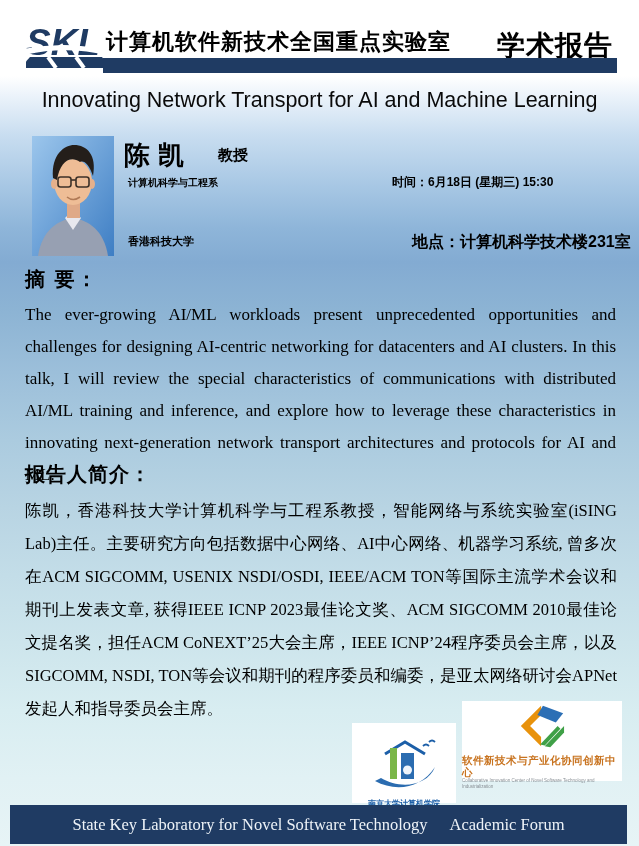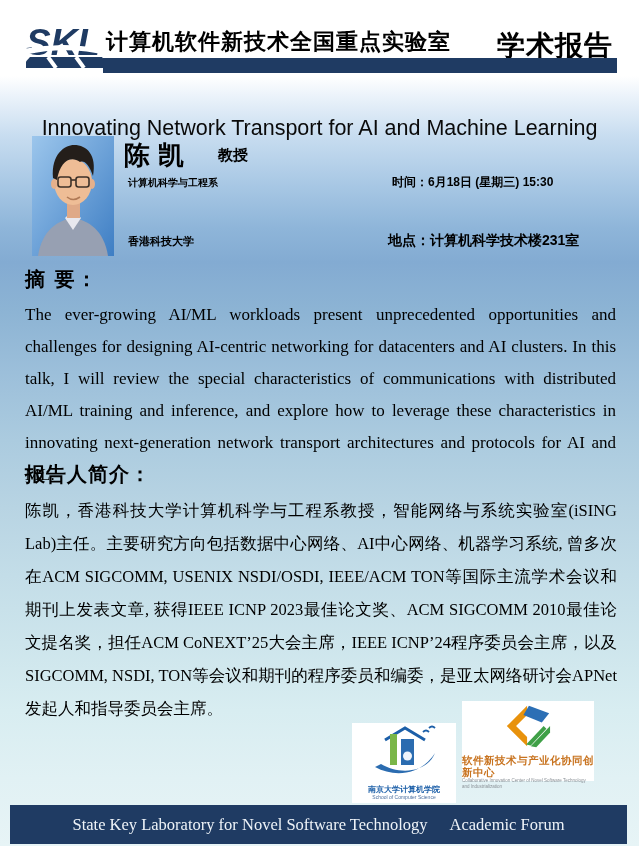--- a/index.html
+++ b/index.html
@@ -14,47 +14,47 @@
       #cde5ec 76%, #d8edf1 84%, #e1f1f4 92%, #e7f4f6 100%);
   }
   .abs { position:absolute; }
 
   
   .lab-name { left:106px; top:27px; font-size:22px; font-weight:bold; letter-spacing:1px; }
   .event-type { right:26px; top:27px; font-size:28px; font-weight:bold; letter-spacing:1px; }
   .header-bar { left:103px; top:58px; width:514px; height:15px; background:#1f3b63; }
 
   
-  .main-title { left:0; right:0; top:88px; text-align:center; font-size:21.5px; color:#0a0a0a;margin-top:28px; }
+  .main-title { left:0; right:0; top:88px; text-align:center; font-size:21.5px; color:#0a0a0a; }
 
   
   .photo-frame { left:32px; top:136px; width:82px; height:120px; }
   .speaker-name { left:124px; top:138px; font-size:26px; font-weight:bold; letter-spacing:8px;
                   font-family:"Liberation Serif", serif; }
   .speaker-title { left:218px; top:146px; font-size:15px; font-weight:bold; }
   .speaker-dept { left:128px; top:176px; font-size:10px; font-weight:bold; }
   .speaker-univ { left:128px; top:234px; font-size:11px; font-weight:bold; }
   .time-row  { left:392px; top:174px; font-size:12px; font-weight:bold; }
-  .place-row { left:388px; top:232px; font-size:14px; font-weight:bold; }
+  .place-row { left:412px; top:232px; font-size:16px; font-weight:bold; }
 
   
   .abstract-heading { left:25px; top:266px; font-size:20px; font-weight:bold; letter-spacing:2px; }
   .abstract-body { left:25px; width:591px; top:299px; font-size:17px; line-height:32px;
                    text-align:justify; font-family:Liberation Serif, serif; }
 
   
   .bio-heading { left:25px; top:461px; font-size:20px; font-weight:bold; letter-spacing:1px; }
   .bio-body { left:25px; width:592px; top:494px; font-size:16.5px; line-height:33px;
               text-align:justify; font-family:"Liberation Serif", serif; }
 
   
   .logo-box { background:#fff; display:flex; flex-direction:column; align-items:center;
               justify-content:flex-start; }
-  .nju-box { left:352px; top:723px; width:104px; height:80px; padding-top:2px; }
-  .cic-box { left:462px; top:701px; width:132px; height:80px; padding-top:3px; }
+  .nju-box { left:352px; top:723px; width:104px; height:80px; padding-top:16px; }
+  .cic-box { left:462px; top:701px; width:160px; height:80px; padding-top:3px; }
   .nju-cn { font-size:8px; font-weight:bold; color:#1c5fa8; line-height:9px; }
   .nju-en { font-size:5px; color:#4a6fa0; line-height:6px; }
   .cic-cn { font-size:10.5px; font-weight:bold; color:#c8731f; line-height:12px; letter-spacing:0.5px; }
   .cic-en { font-size:4.5px; color:#8a9096; line-height:6px; }
 
   
   .footer-bar { left:10px; top:805px; width:617px; height:39px; background:#1f3b63;
                 display:flex; align-items:center; justify-content:center; gap:22px;
                 font-family:"Liberation Serif", serif; font-size:16.5px; color:#eef3f8; }
 </style>

